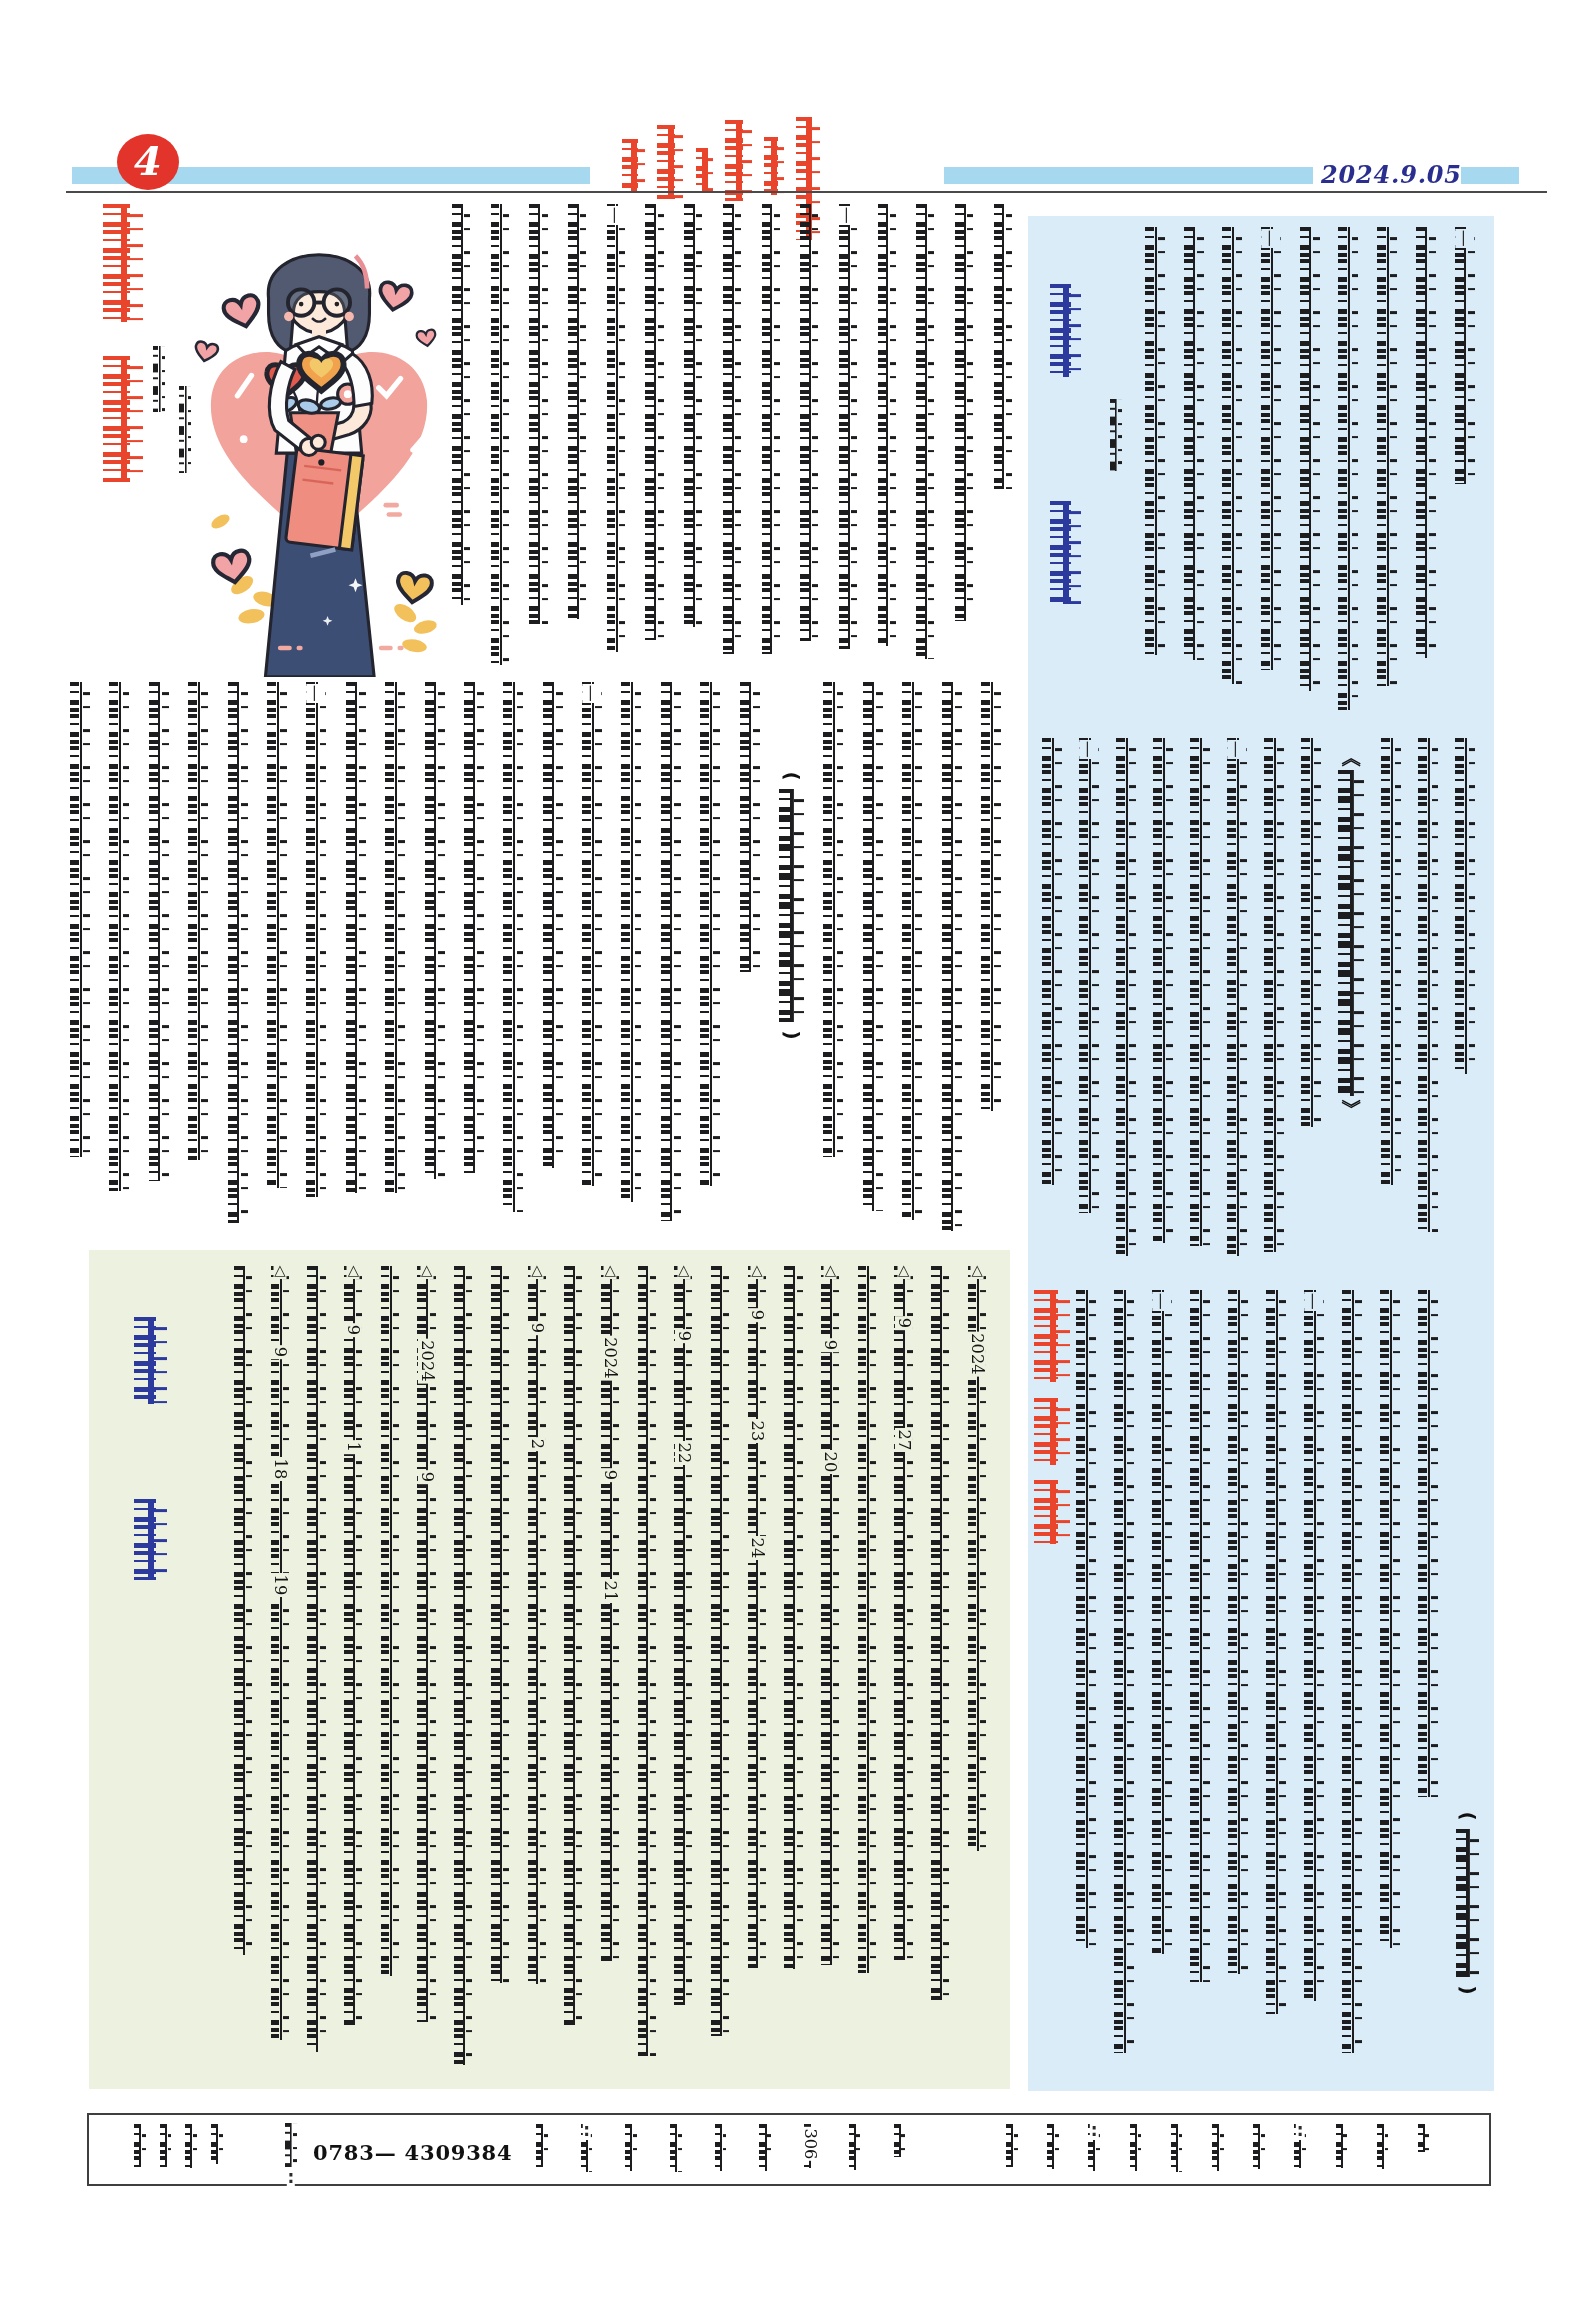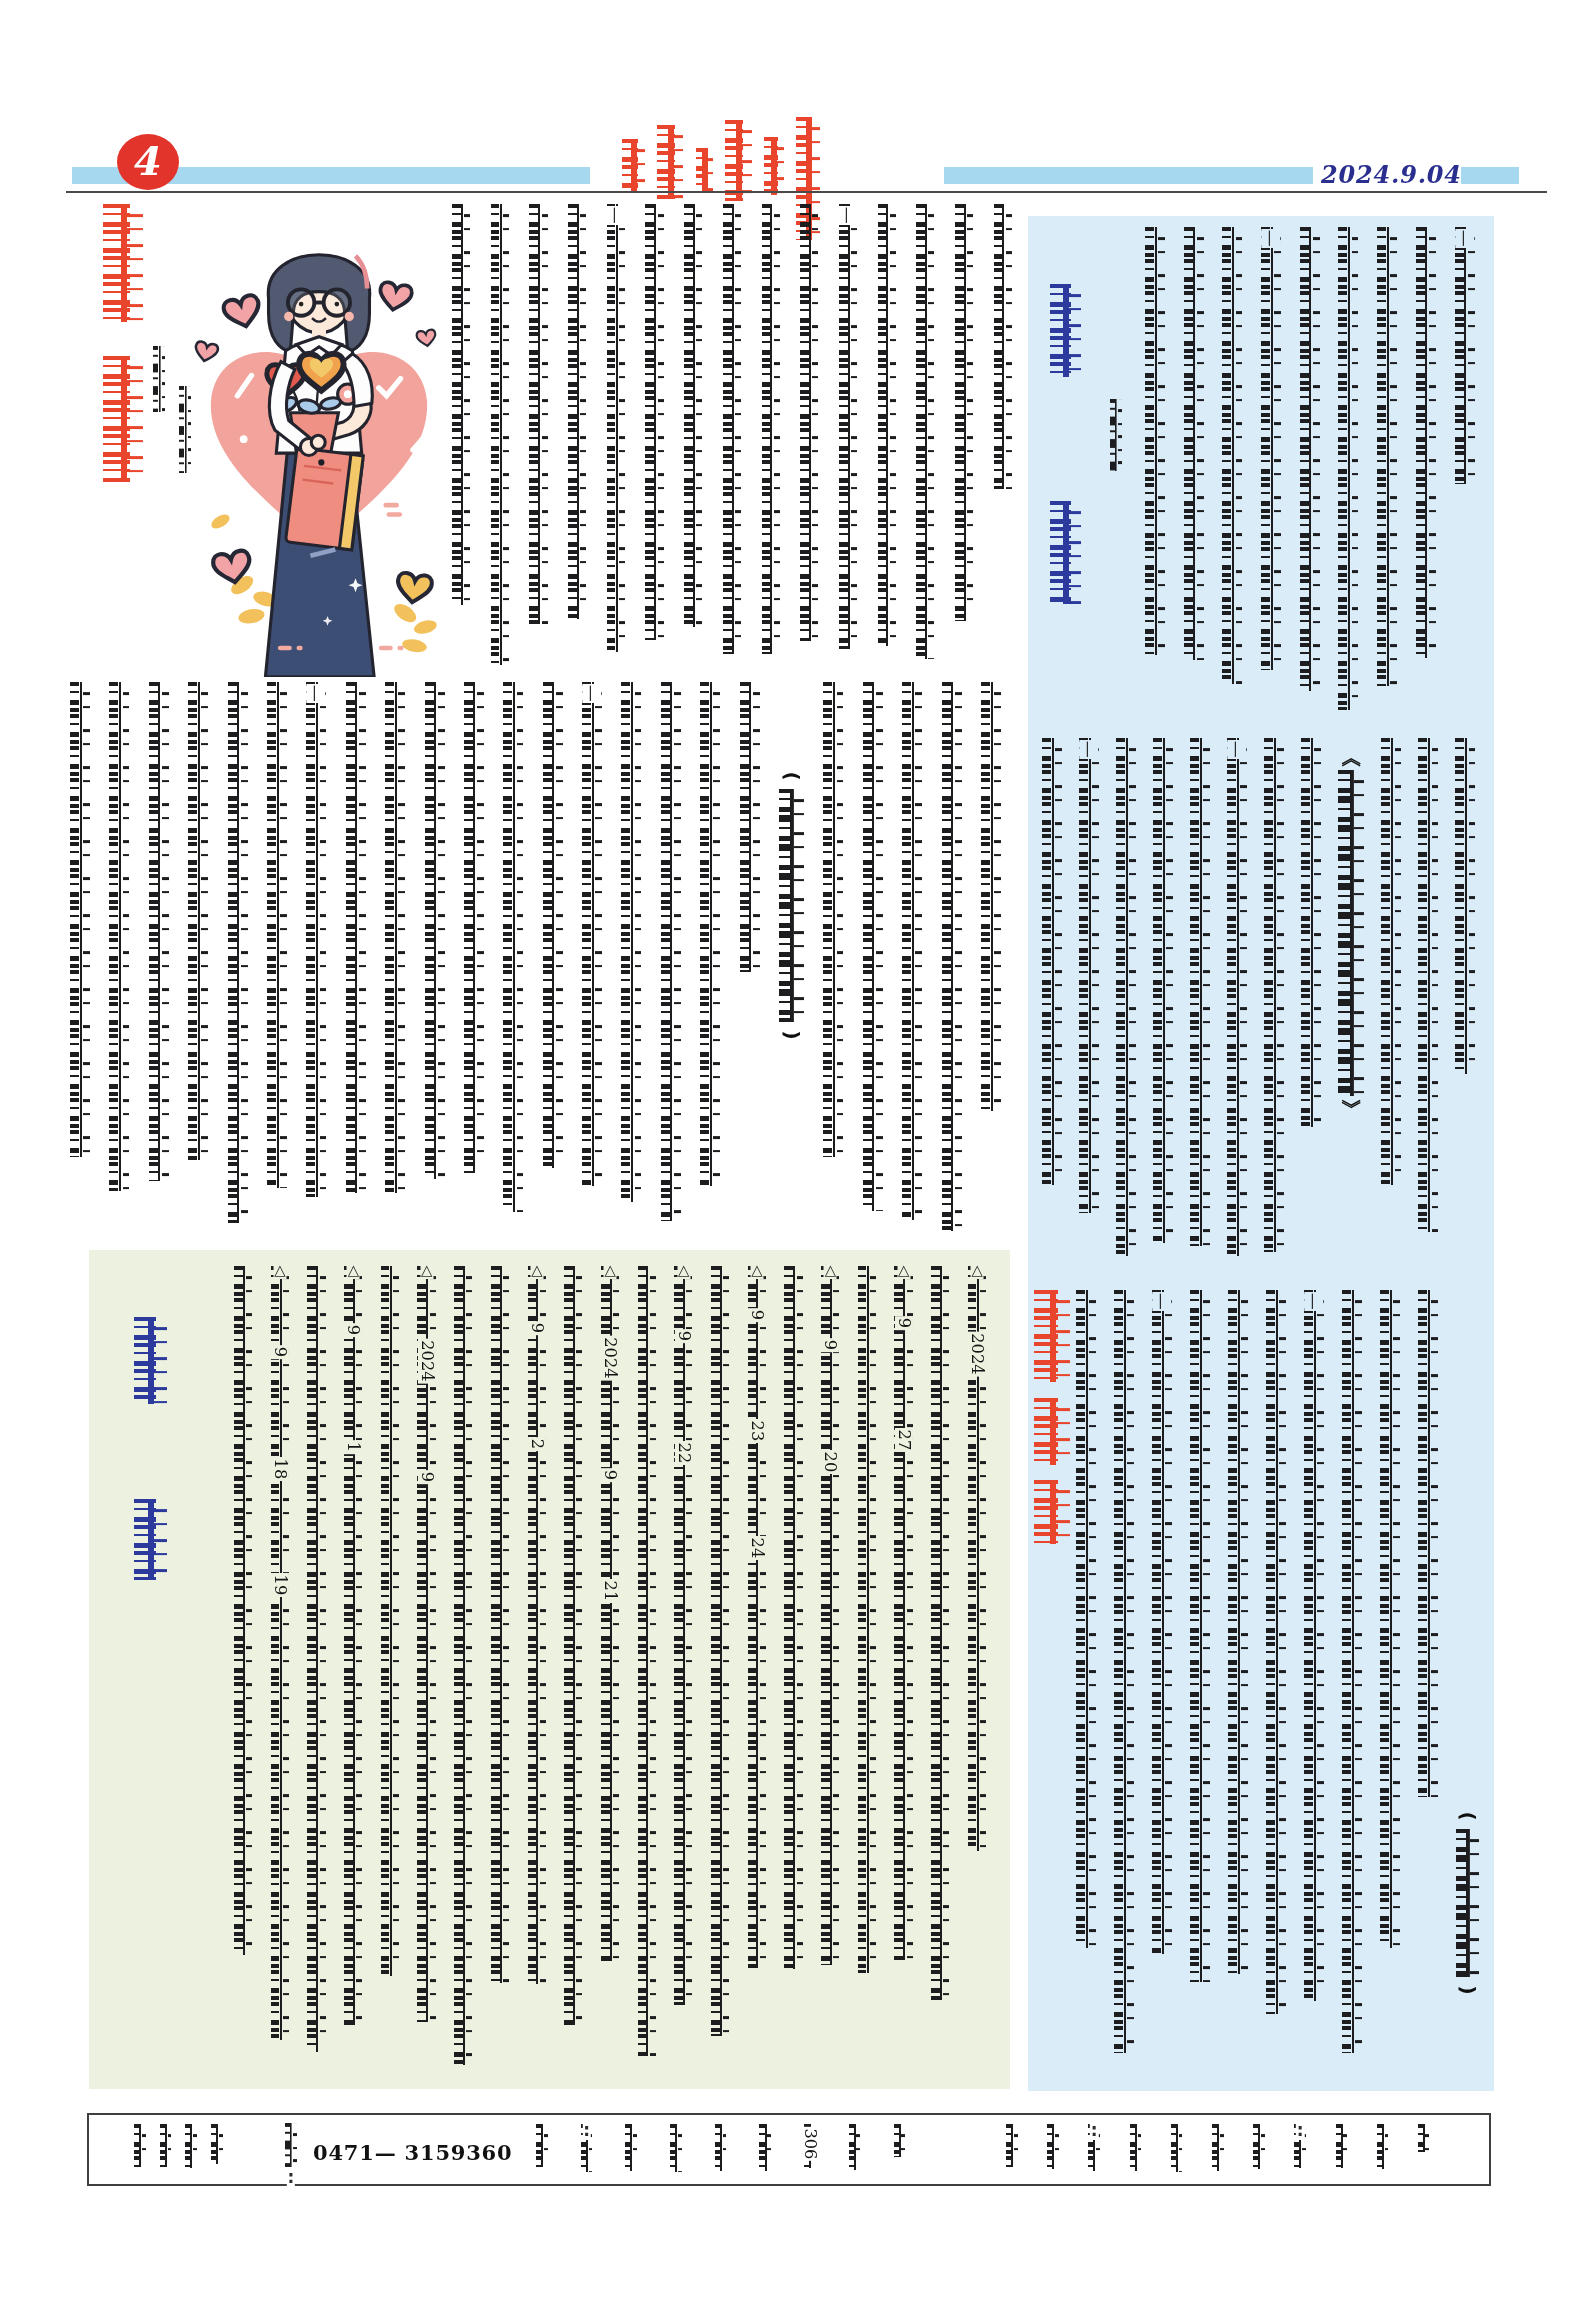--- a/index.html
+++ b/index.html
@@ -64,21 +64,21 @@
   <div class="band abs" style="left:622px;top:117px;--g:12.4px;">
     <div class="tx red big" style="width:23px;height:54px;margin-top:22px;"></div>
     <div class="tx red big" style="width:26px;height:74px;margin-top:7.8px;"></div>
     <div class="tx red big" style="width:17px;height:45px;margin-top:31px;"></div>
     <div class="tx red big" style="width:26.4px;height:81px;margin-top:3.1px;"></div>
     <div class="tx red big" style="width:20px;height:58px;margin-top:20px;"></div>
     <div class="tx red big" style="width:24px;height:123px;margin-top:0px;"></div>
   </div>
 
   <div class="rule"></div>
-  <div class="date">2024.9.04</div>
+  <div class="date">2024.9.05</div>
 
   <div class="abs" style="left:103px;top:204px;">
     <div class="tx red big" style="width:40px;height:118px;"></div>
     <div class="tx red big" style="width:40px;height:126px;margin-top:34px;"></div>
   </div>
   <div class="abs tx thin" style="left:153px;top:346px;width:12.4px;height:66px;"></div>
   <div class="abs tx thin" style="left:179px;top:386px;width:12.4px;height:87px;"></div>
 
   <svg class="abs" style="left:194px;top:220px;" width="250" height="457" viewBox="0 0 322 588">
     <defs>
@@ -567,21 +567,21 @@
           <div class="tx" style="height: 44px; width: 11.7px;"></div>
         </div>
         <div class="coln">
           <div class="tx" style="height: 40px; width: 11.7px;"></div>
         </div>
       </div>
     <div class="coln abs" style="left:196px;top:7.8px;">
       <div class="tx thin" style="width:11.7px;height:44px;"></div>
       <span class="bullet colon" style="top:45px;">:</span>
     </div>
-    <div class="phone">0471— 3159360</div>
+    <div class="phone">0783— 4309384</div>
     <div class="band cols abs" style="left:447px;top:9.3px;--g:33px;--bg:#ffffff;">
         <div class="coln">
           <div class="tx" style="height: 43px; width: 11.7px;"></div>
         </div>
         <div class="coln">
           <div class="tx" style="height: 48px; width: 11.7px;"></div>
           <span class="bullet colon">:</span>
         </div>
         <div class="coln">
           <div class="tx" style="height: 47px; width: 11.7px;"></div>

